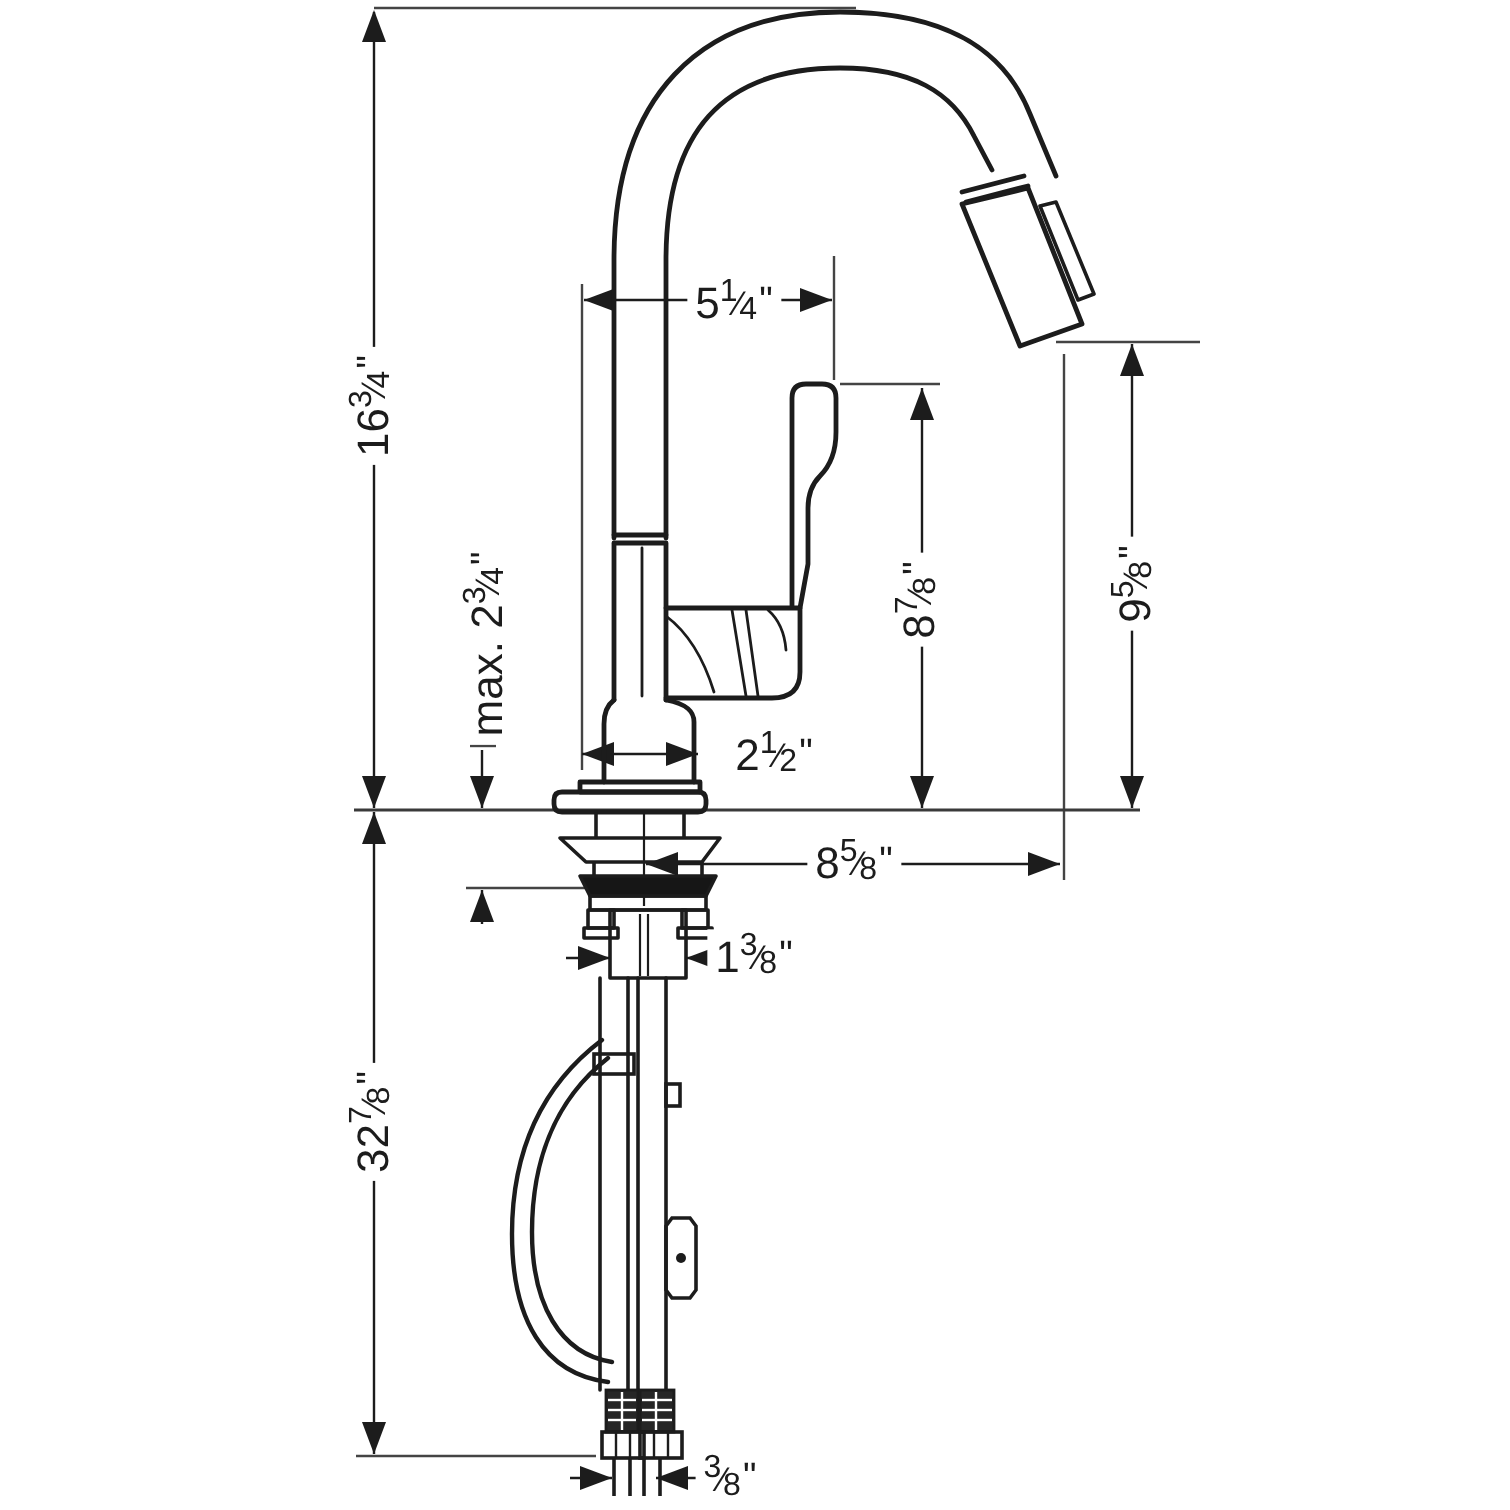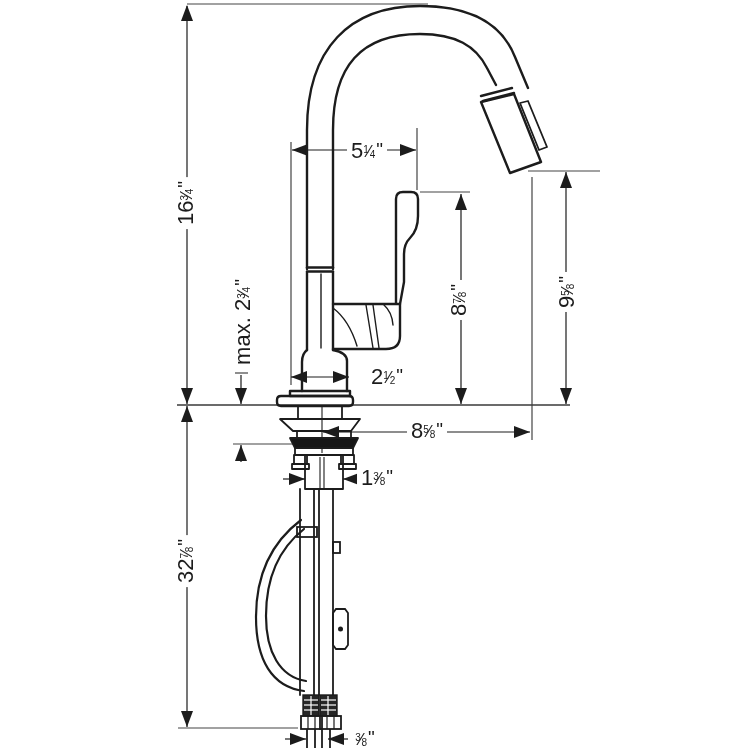--- a/index.html
+++ b/index.html
@@ -7,21 +7,21 @@
     position:relative;width:755px;height:755px;background:#ffffff;
     font-family:"Liberation Sans", sans-serif;color:#1c1c1c;overflow:hidden;
   }
   #art{position:absolute;left:0;top:0;}
   .dim{
     position:absolute;font-size:22px;line-height:1;color:#1c1c1c;
     background:#ffffff;white-space:nowrap;padding:1px 4px;
     transform:translate(-50%,-50%);
   }
   .dim.rot{transform:translate(-50%,-50%) rotate(-90deg);}
-  .frac{font-size:10px;letter-spacing:0;}
+  .frac{font-size:16px;letter-spacing:0;}
   .frac .num{vertical-align:0.52em;}
   .frac .den{vertical-align:-0.02em;}
   .frac .den::before{content:"\2044";font-size:17px;vertical-align:0.1em;margin:0 -1px;}
   .unit{font-size:19px;vertical-align:0.12em;margin-left:1px;}
 </style>
 </head>
 <body>
 
 <div id="stage">
 

